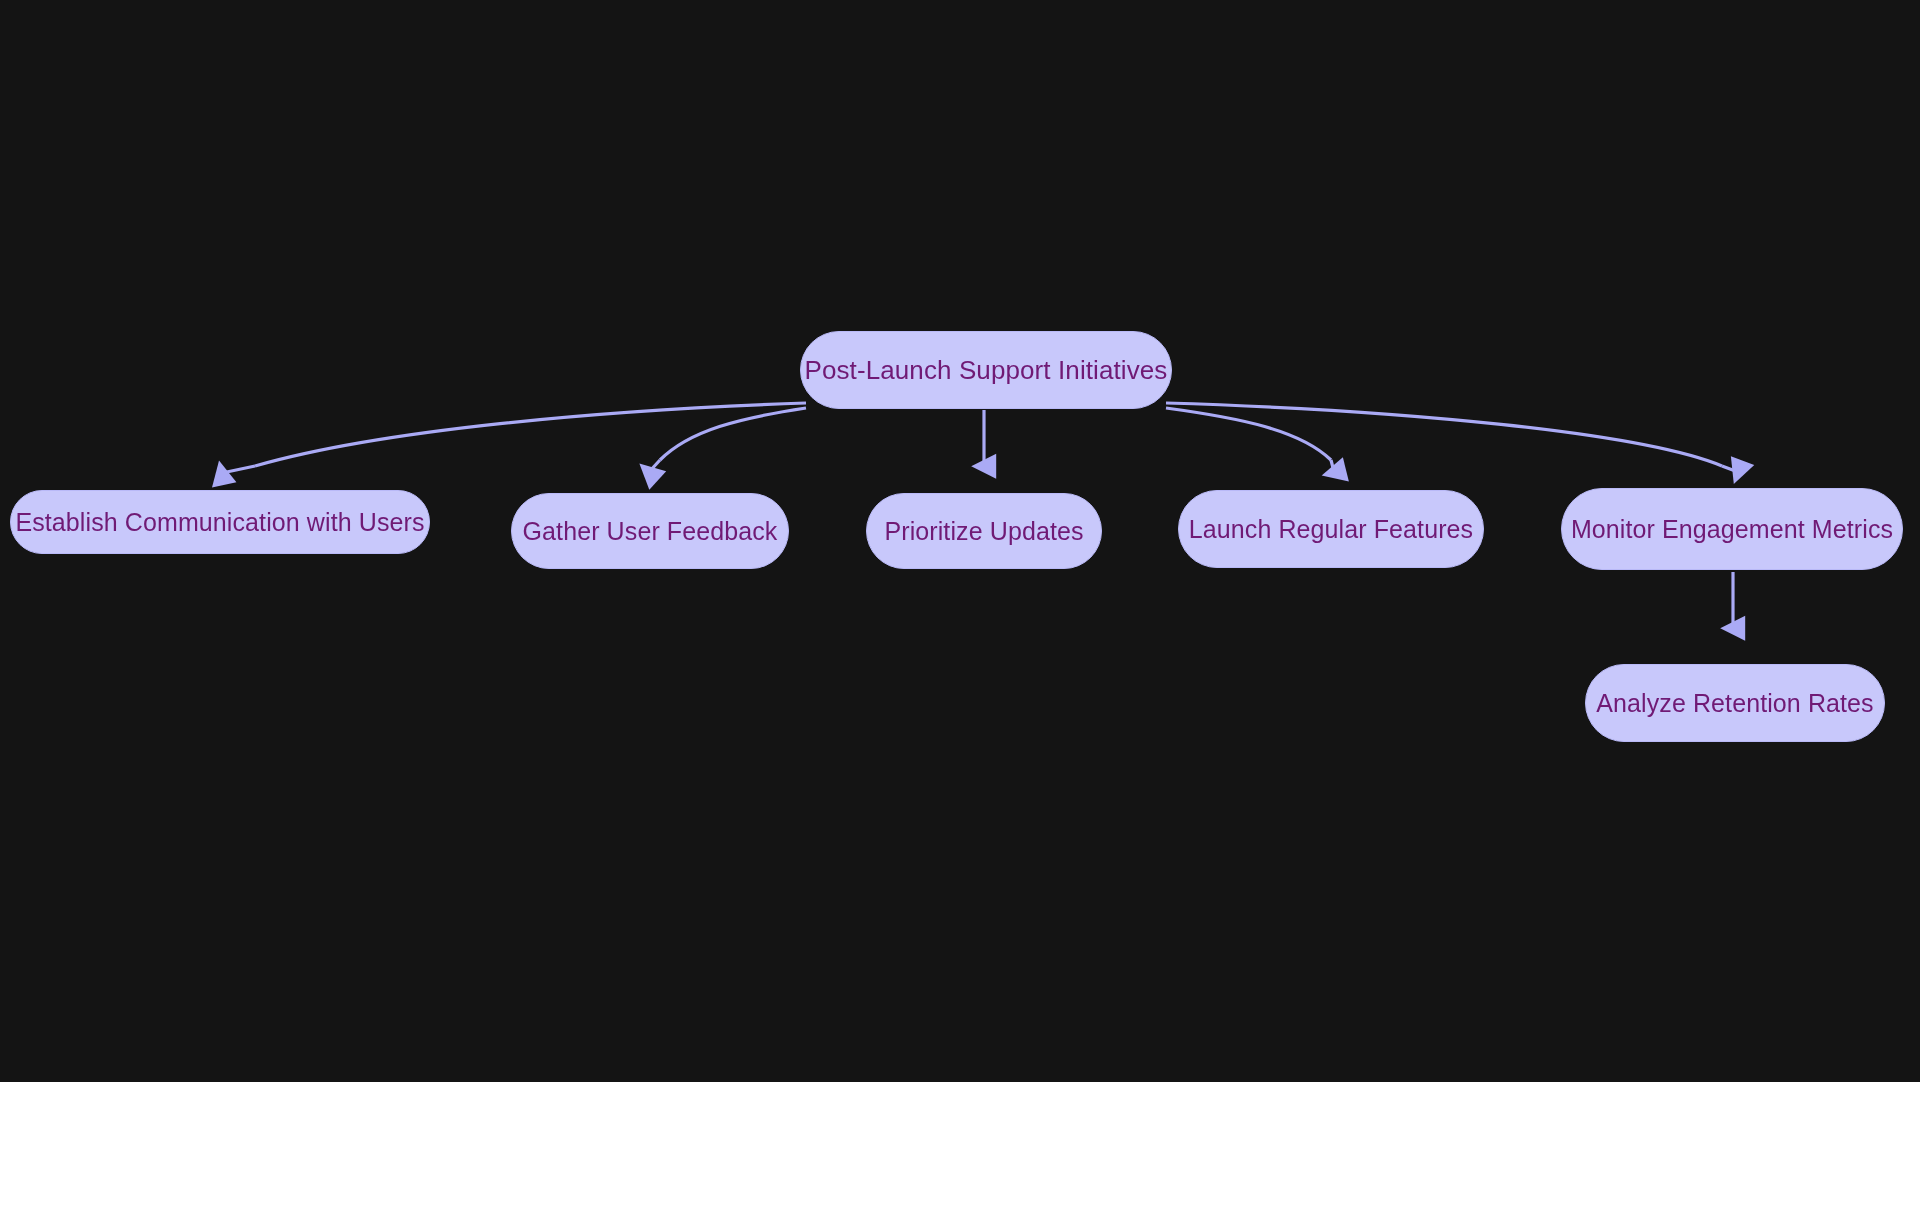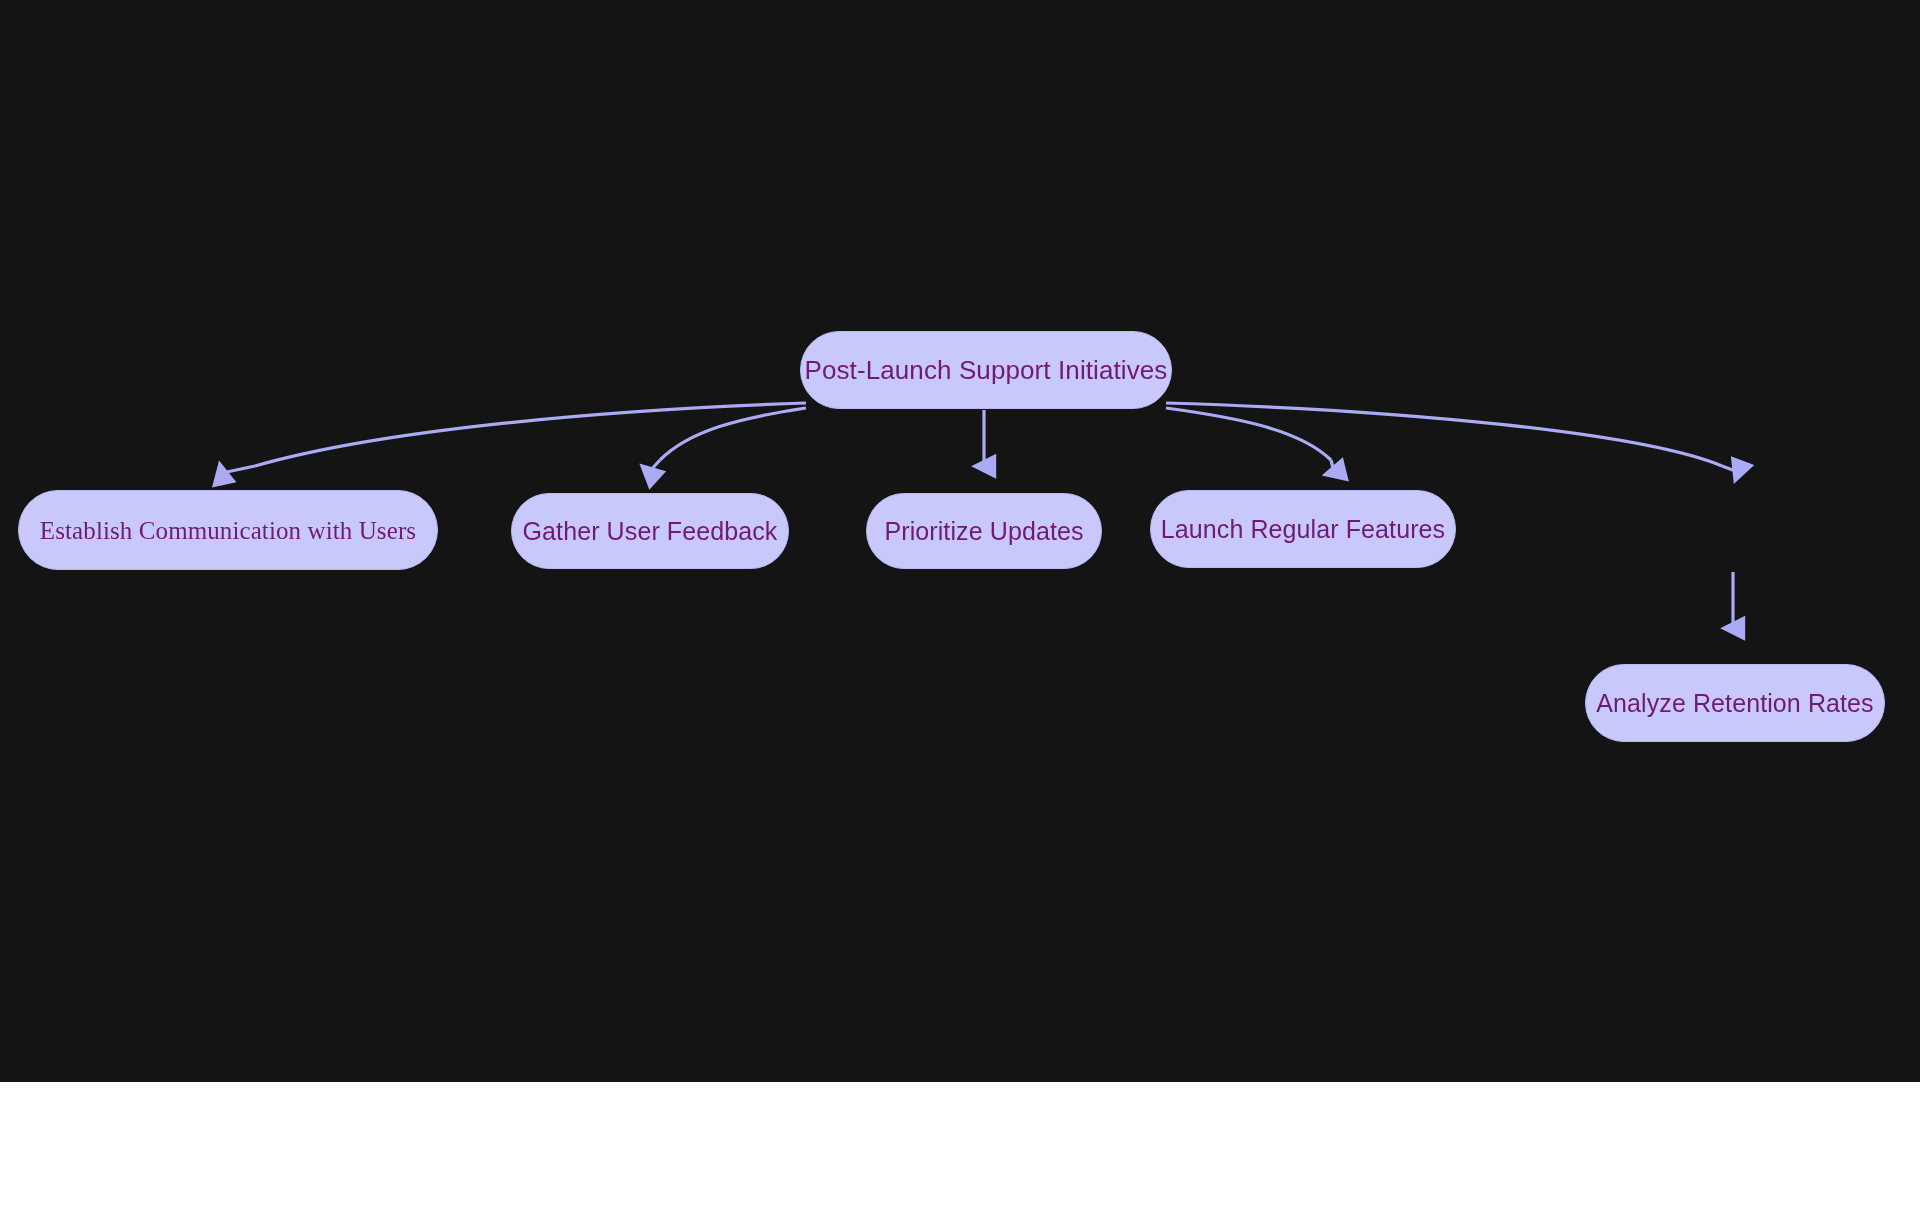--- a/index.html
+++ b/index.html
@@ -90,36 +90,39 @@
       <path d="M 1166,403 C 1400,410 1640,432 1722,466" fill="none" stroke="#aaaaf5" stroke-width="3.2"></path>
       <path d="M 1722,466 L 1738,472" fill="none" stroke="#aaaaf5" stroke-width="3.2" marker-end="url(#arrowhead)"></path>
 
       <path d="M 1733,572 L 1733,628" fill="none" stroke="#aaaaf5" stroke-width="3.2" marker-end="url(#arrowhead)"></path>
     </svg>
 
     <div class="node" style="left:800px; top:331px; width:372px; height:78px; font-size:26px;">
       <span class="node-label">Post-Launch Support Initiatives</span>
     </div>
 
-    <div class="node" style="left:18px; top:490px; width:420px; height:80px; font-size:25px;font-family:Liberation Serif, serif;">
+    <div class="node" style="left:10px; top:490px; width:420px; height:64px; font-size:25px;">
       <span class="node-label">Establish Communication with Users</span>
     </div>
 
     <div class="node" style="left:511px; top:493px; width:278px; height:76px; font-size:25px;">
       <span class="node-label">Gather User Feedback</span>
     </div>
 
     <div class="node" style="left:866px; top:493px; width:236px; height:76px; font-size:25px;">
       <span class="node-label">Prioritize Updates</span>
     </div>
 
-    <div class="node" style="left:1150px; top:490px; width:306px; height:78px; font-size:25px;">
+    <div class="node" style="left:1178px; top:490px; width:306px; height:78px; font-size:25px;">
       <span class="node-label">Launch Regular Features</span>
     </div>
 
+    <div class="node" style="left:1561px; top:488px; width:342px; height:82px; font-size:25px;">
+      <span class="node-label">Monitor Engagement Metrics</span>
+    </div>
 
     <div class="node" style="left:1585px; top:652px; width:300px; height:78px; font-size:25px;margin-top:12px;">
       <span class="node-label">Analyze Retention Rates</span>
     </div>
 
   </div>
 
   <div id="footer">
     
   </div>

